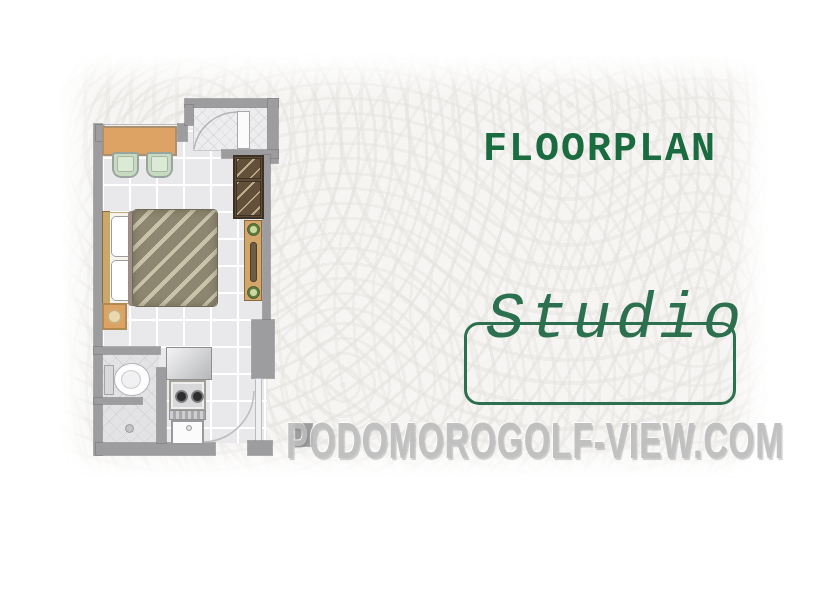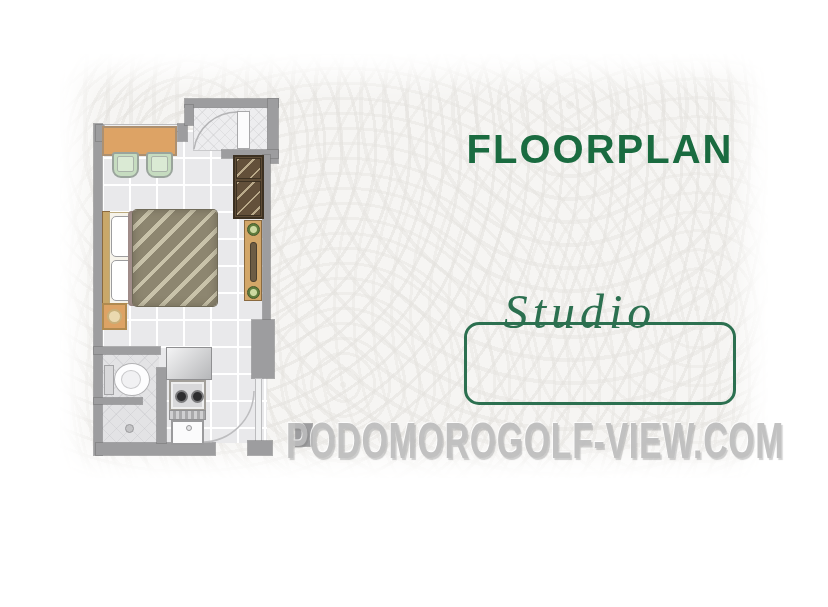--- a/index.html
+++ b/index.html
@@ -62,27 +62,27 @@
       box-shadow:inset 0 0 0 2px #efefef;}
   .burner{top:8px;width:13px;height:13px;border-radius:50%;background:#2d2d2f;border:2px solid #7b7b7d;}
   .counterstrip{left:75px;top:311px;width:37px;height:10px;background:
       repeating-linear-gradient(90deg,#cfcfd1 0 3px,#a9a9ab 3px 6px);border:1px solid #939395;}
   .sink{left:77px;top:321px;width:33px;height:25px;background:#fbfbfc;border:2px solid #9a9a9c;}
   .sink .tap{left:13px;top:3px;width:6px;height:6px;border-radius:50%;border:1px solid #9a9a9c;background:#e6e6e8;}
   .door-white{left:143px;top:12px;width:13px;height:38px;background:#fbfbfc;border:1px solid #a8a8aa;}
   .stub-ext{left:202px;top:325px;width:16px;height:22px;}
   
   .title{position:absolute;left:440px;top:130px;width:320px;text-align:center;
-      font-family:Liberation Sans, sans-serif;font-weight:bold;
+      font-family:Liberation Mono, monospace;font-weight:bold;
       color:var(--green,#1a6b40);font-size:40px;line-height:39px;letter-spacing:2px;}
   .studio-frame{position:absolute;left:464px;top:322px;width:266px;height:77px;
       border:3px solid var(--script-green,#2c7050);border-radius:15px;}
-  .studio-text{position:absolute;left:432px;top:284px;width:296px;text-align:center;
-      font-family:Liberation Serif, serif;font-style:italic;
-      font-size:48px;letter-spacing:5px;color:var(--script-green,#2c7050);}
+  .studio-text{position:absolute;left:468px;top:284px;width:296px;text-align:center;
+      font-family:Liberation Mono, monospace;font-style:italic;
+      font-size:64px;letter-spacing:5px;color:var(--script-green,#2c7050);}
   .watermark{position:absolute;left:286px;top:412px;white-space:nowrap;
       font-family:"Liberation Sans",sans-serif;font-weight:bold;font-size:47px;
       letter-spacing:1px;color:var(--wm,#bcbcbc);opacity:.9;
       transform:scale(0.72,1.05);transform-origin:left top;
       text-shadow:2px 2px 1px rgba(125,125,125,.4), -1px -1px 0 rgba(255,255,255,.9);}
 </style>
 </head>
 <body>
 
 <div class="screen">

